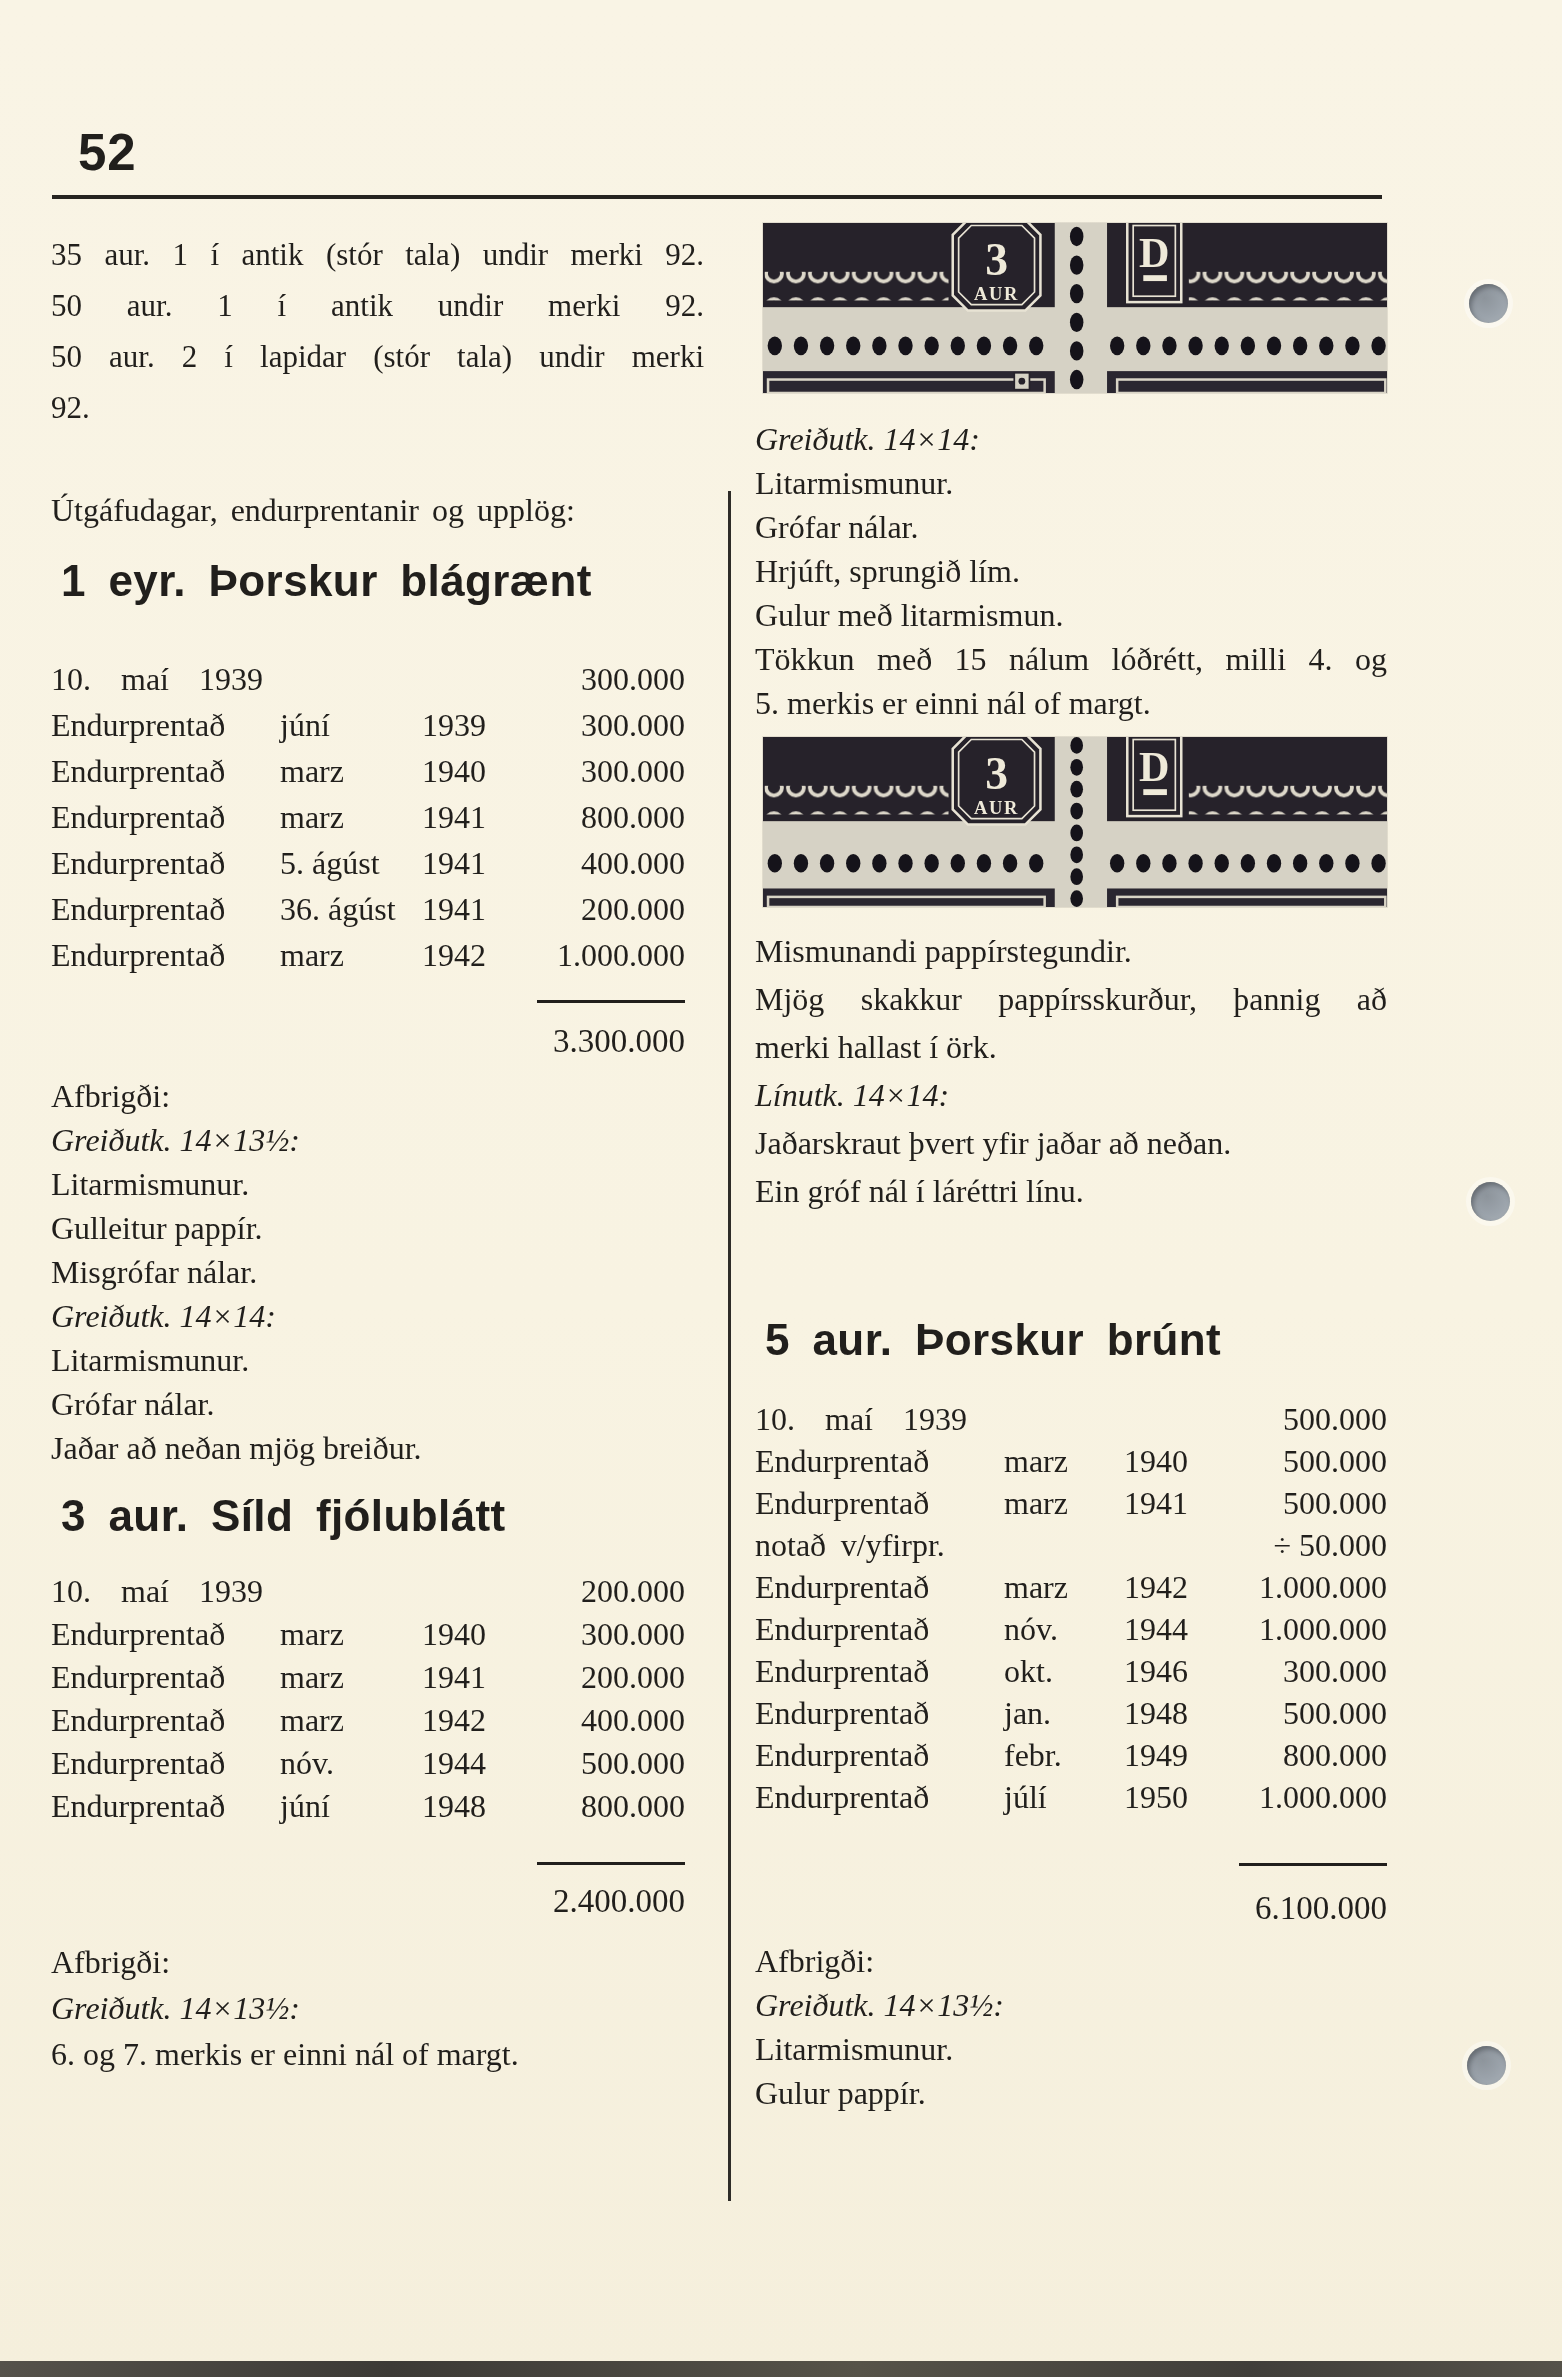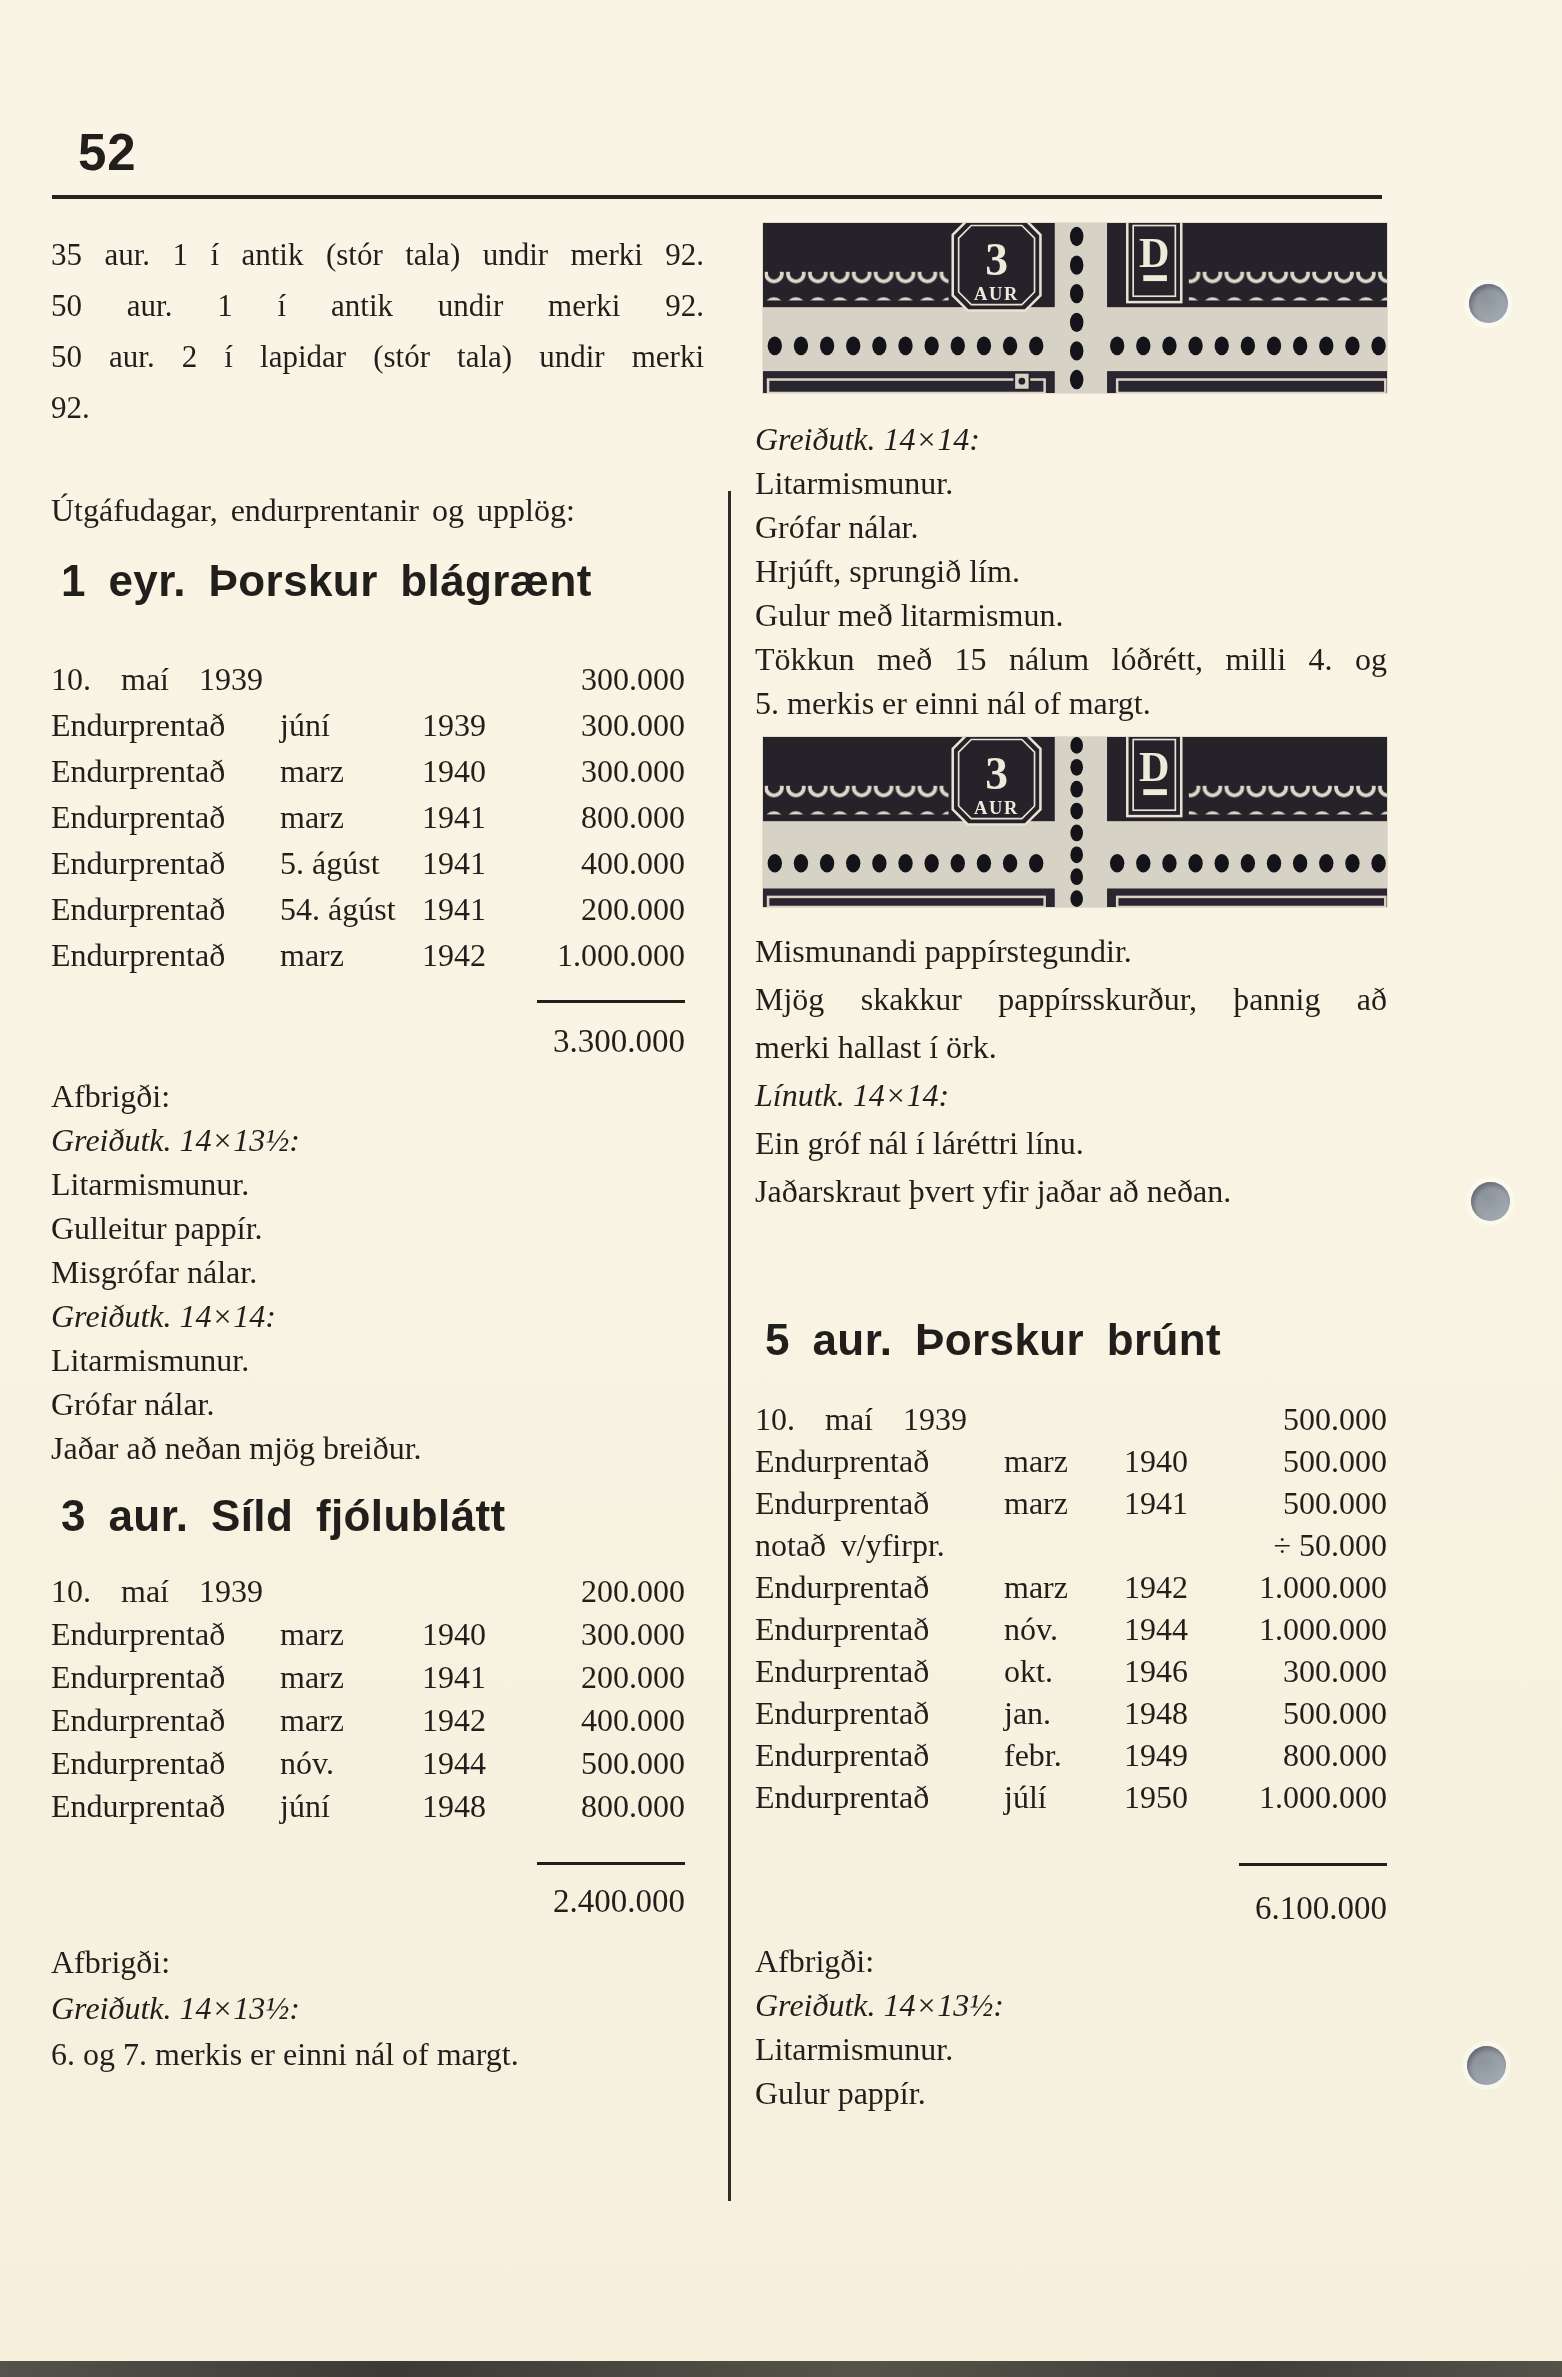--- a/index.html
+++ b/index.html
@@ -115,21 +115,21 @@
     <span class="c-lbl"><span class="c-name">Endurprentað</span><span class="c-month">marz</span></span>
     <span class="c-year">1941</span>
     <span class="c-amt">800.000</span>
   </div>
   <div class="trow">
     <span class="c-lbl"><span class="c-name">Endurprentað</span><span class="c-month">5. ágúst</span></span>
     <span class="c-year">1941</span>
     <span class="c-amt">400.000</span>
   </div>
   <div class="trow">
-    <span class="c-lbl"><span class="c-name">Endurprentað</span><span class="c-month">54. ágúst</span></span>
+    <span class="c-lbl"><span class="c-name">Endurprentað</span><span class="c-month">36. ágúst</span></span>
     <span class="c-year">1941</span>
     <span class="c-amt">200.000</span>
   </div>
   <div class="trow">
     <span class="c-lbl"><span class="c-name">Endurprentað</span><span class="c-month">marz</span></span>
     <span class="c-year">1942</span>
     <span class="c-amt">1.000.000</span>
   </div>
 </div>
 <div class="abs sum1">
@@ -320,22 +320,22 @@
     <rect x="408" y="180" width="338" height="28" fill="#2a2630"></rect>
     <rect x="420" y="190" width="318" height="12" fill="none" stroke="#d9d4c6" stroke-width="3"></rect>
   </svg>
 </div>
 
 <div class="abs rblock2">
   <div class="ln">Mismunandi pappírstegundir.</div>
   <div class="ln just">Mjög skakkur pappírsskurður, þannig að</div>
   <div class="ln">merki hallast í örk.</div>
   <div class="ln it">Línutk. 14×14:</div>
+  <div class="ln">Jaðarskraut þvert yfir jaðar að neðan.</div>
   <div class="ln">Ein gróf nál í láréttri línu.</div>
-  <div class="ln">Jaðarskraut þvert yfir jaðar að neðan.</div>
 </div>
 
 <div class="abs heading h3">5 aur. Þorskur brúnt</div>
 
 <div class="abs tbl tbl-right">
   <div class="trow date">
     <span class="c-lbl"><span class="c-name">10. maí 1939</span><span class="c-month"></span></span>
     <span class="c-year"></span>
     <span class="c-amt">500.000</span>
   </div>

